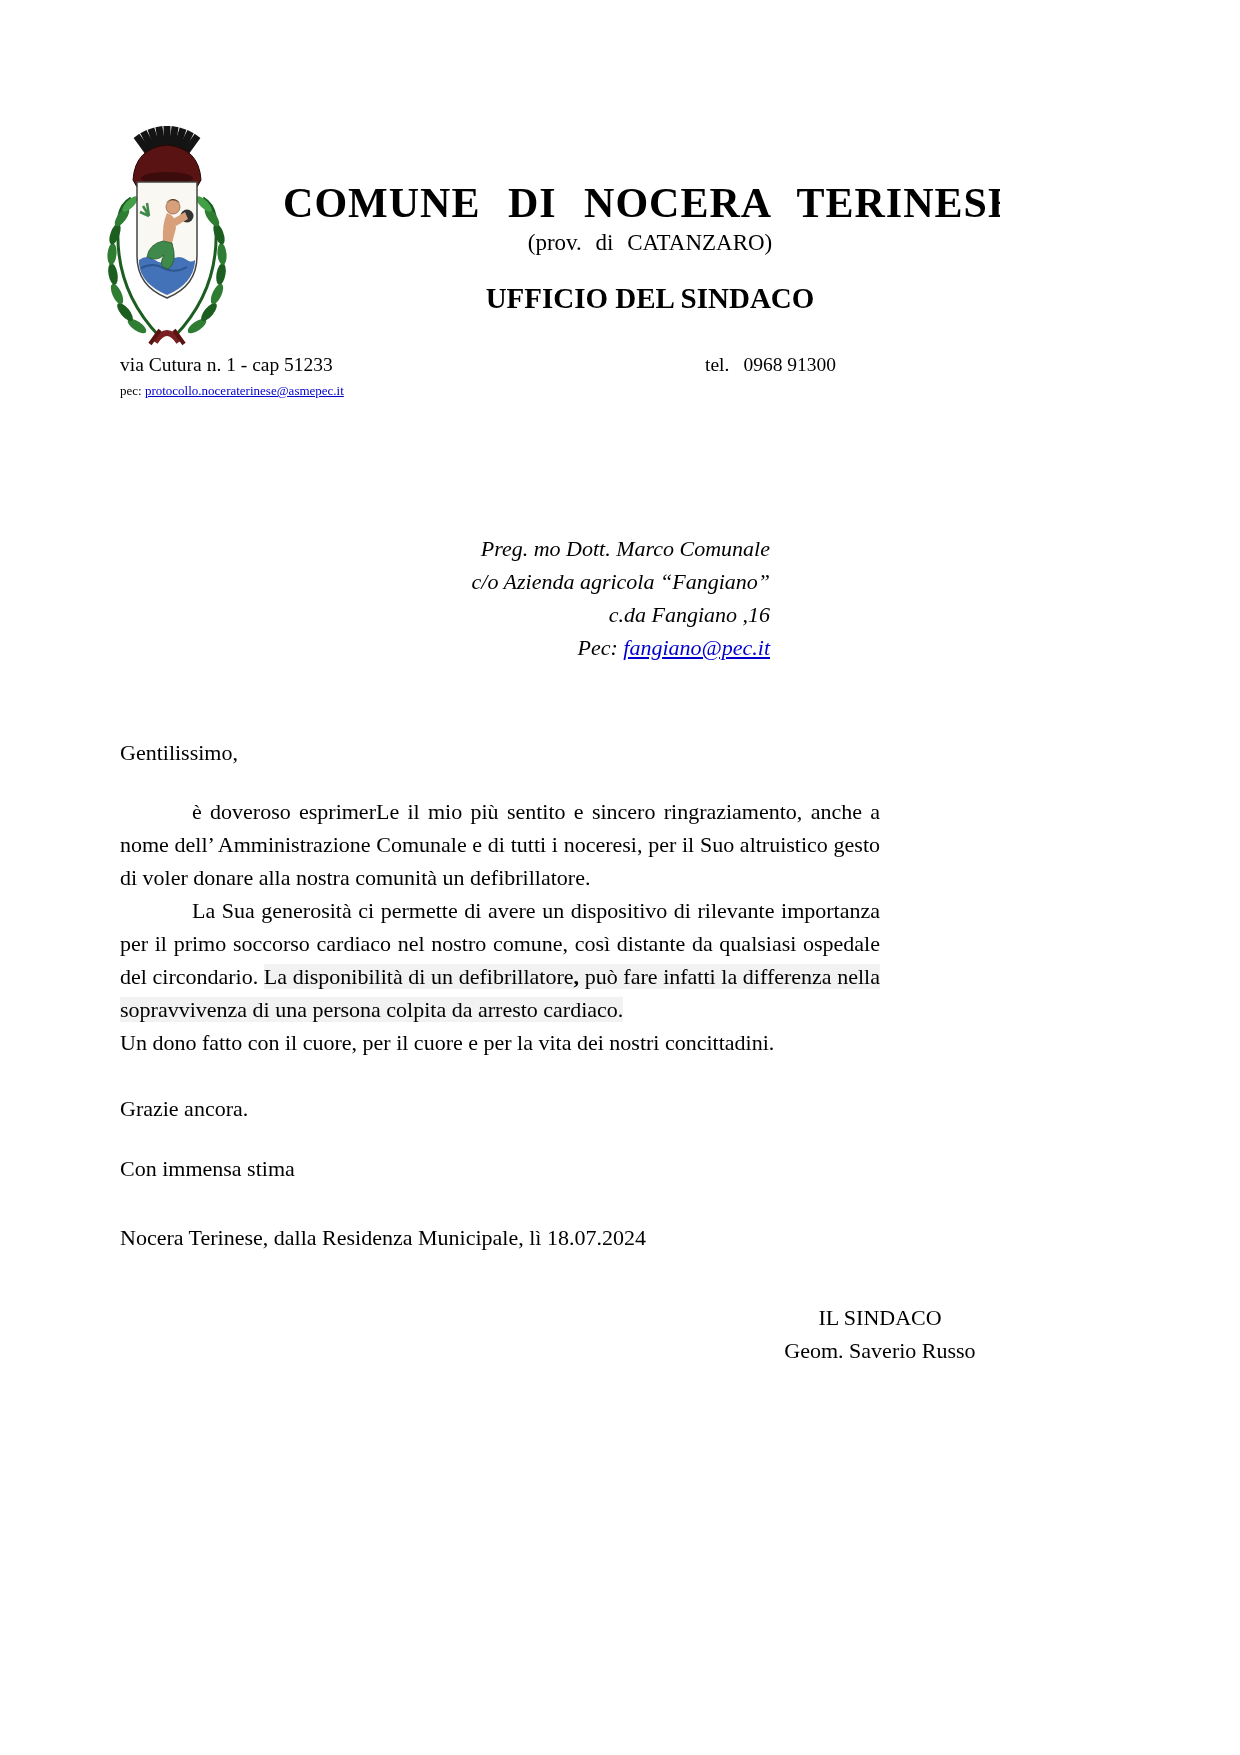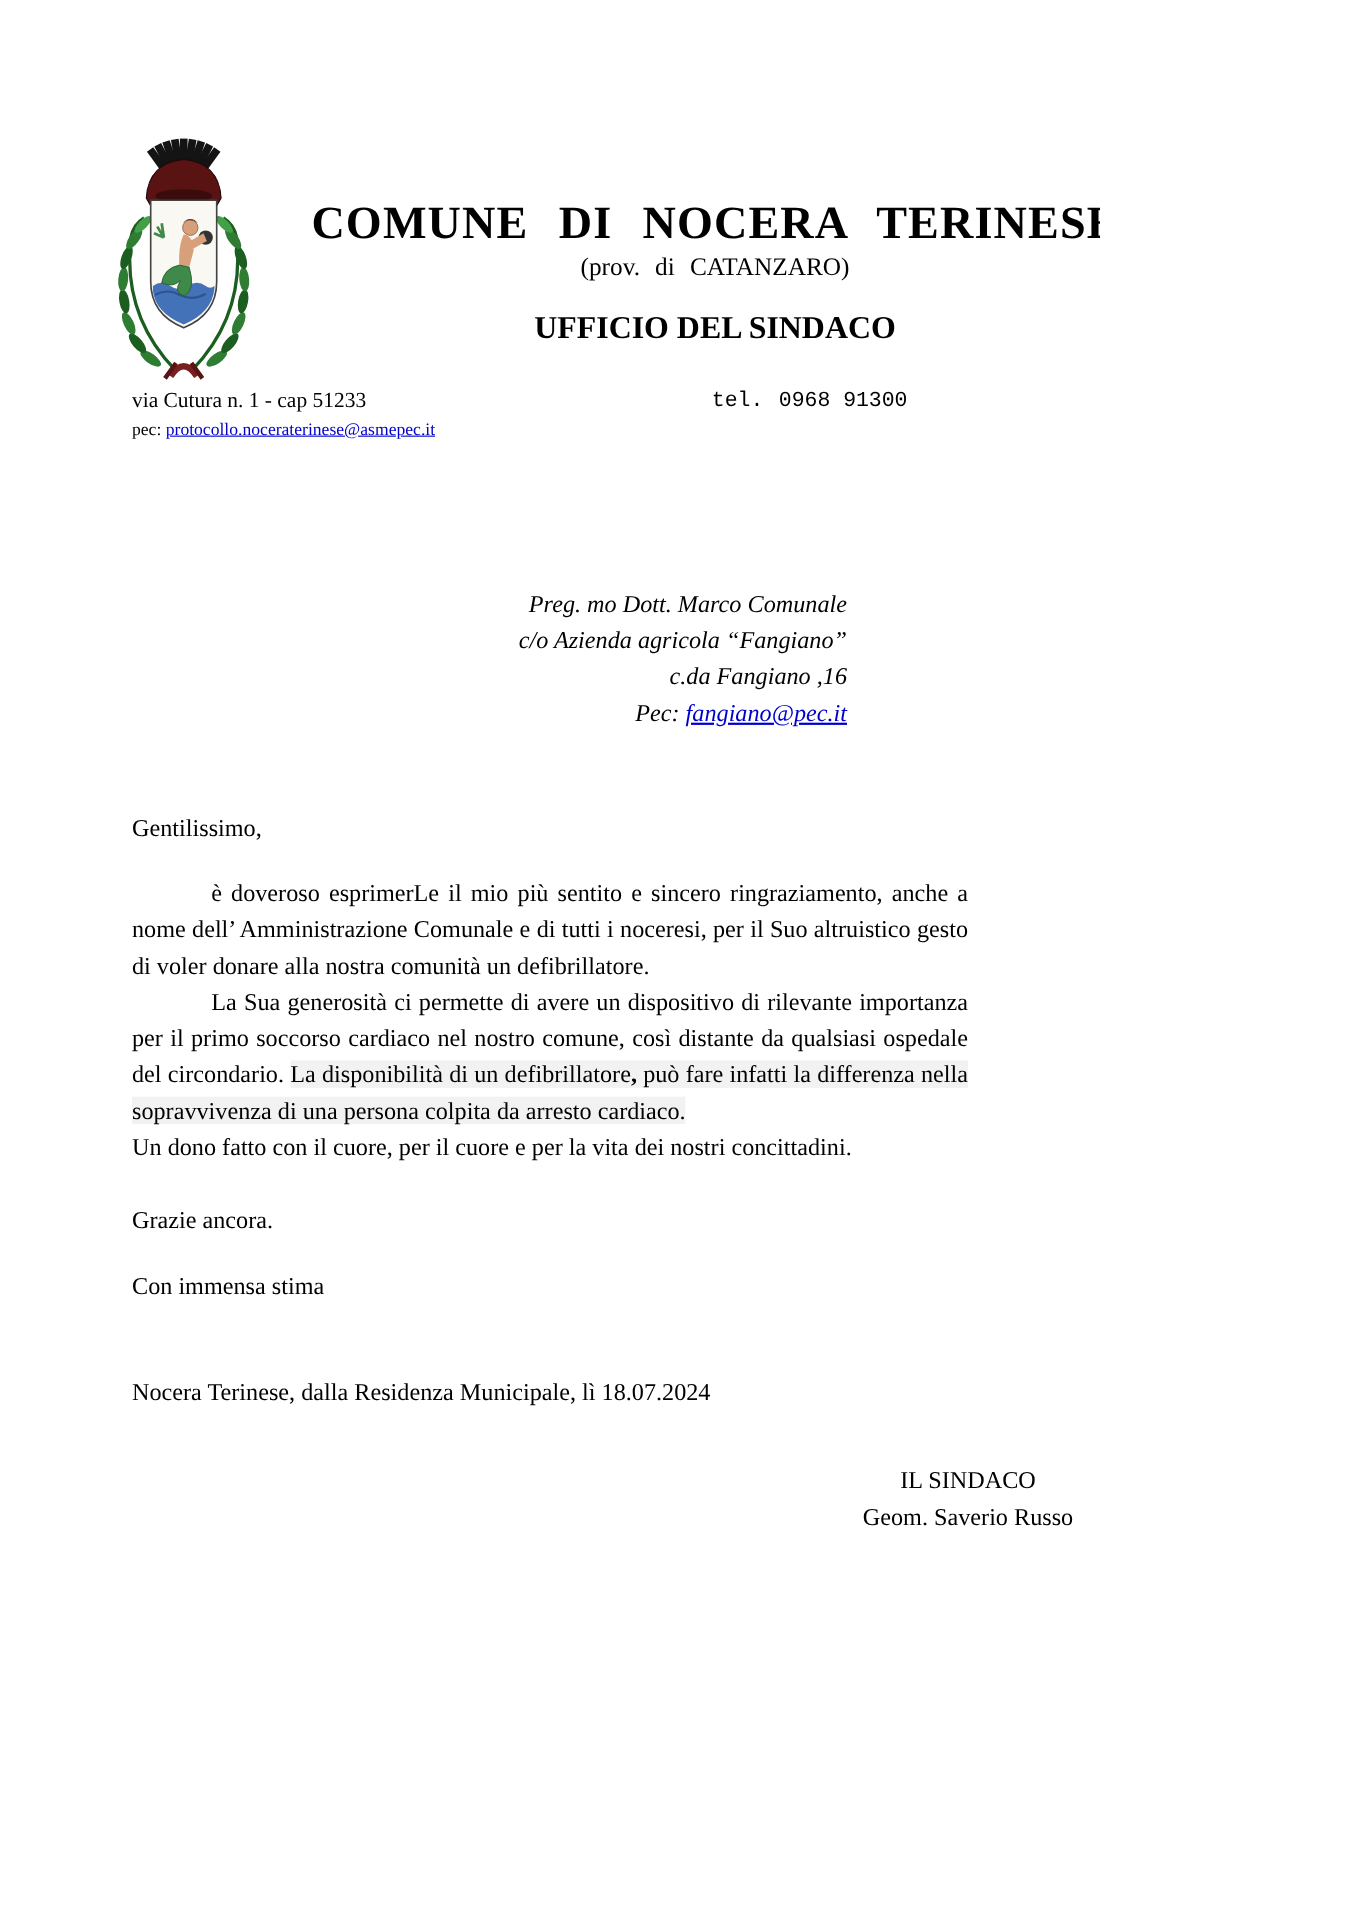--- a/index.html
+++ b/index.html
@@ -12,39 +12,39 @@
   .page{position:relative;width:1000px;height:1755px;overflow:hidden;background:#fff;}
 
   
   .crest{position:absolute;left:97px;top:116px;width:140px;height:230px;}
   .header-center{position:absolute;left:215px;top:180px;width:870px;text-align:center;}
   .muni-title{font-size:42px;font-weight:bold;line-height:46px;word-spacing:16px;letter-spacing:1px;margin:0;}
   .province{font-size:23px;line-height:26px;word-spacing:8px;margin-top:4px;}
   .office{font-size:29px;font-weight:bold;line-height:32px;margin-top:26px;}
 
   .contact-row1{position:absolute;left:120px;right:120px;top:352px;display:flex;justify-content:space-between;font-size:19.5px;line-height:25px;}
-  .contact-row1 .tel{margin-right:55px;font-family:Liberation Mono, monospace;}
+  .contact-row1 .tel{margin-right:44px;}
   .tel-label{margin-right:14px;}
-  .contact-row2{position:absolute;left:120px;top:378px;font-size:16px;line-height:25px;}
+  .contact-row2{position:absolute;left:120px;top:378px;font-size:13px;line-height:25px;}
   a.link{color:#0000cc;text-decoration:underline;cursor:pointer;}
 
   
   .recipient{position:absolute;top:532px;right:230px;text-align:right;font-style:italic;font-size:22px;line-height:33px;}
 
   
   .body-block{position:absolute;left:120px;right:120px;top:736px;font-size:22px;line-height:33px;}
   .salutation{margin:0;}
   .para{margin:0;text-align:justify;}
   .indent{text-indent:72px;}
   .para1{margin-top:26px;}
   .hl{background:#f2f2f2;}
   .bold{font-weight:bold;}
   .thanks{margin-top:33px;}
   .closing{margin-top:27px;}
-  .dateline{margin-top:64px;}
+  .dateline{margin-top:36px;}
   .signature{margin-top:47px;margin-left:560px;width:400px;text-align:center;}
 </style>
 </head>
 <body>
 
 <div class="page">
 
   <div class="crest">
     <svg width="140" height="230" viewBox="0 0 140 230">
 

